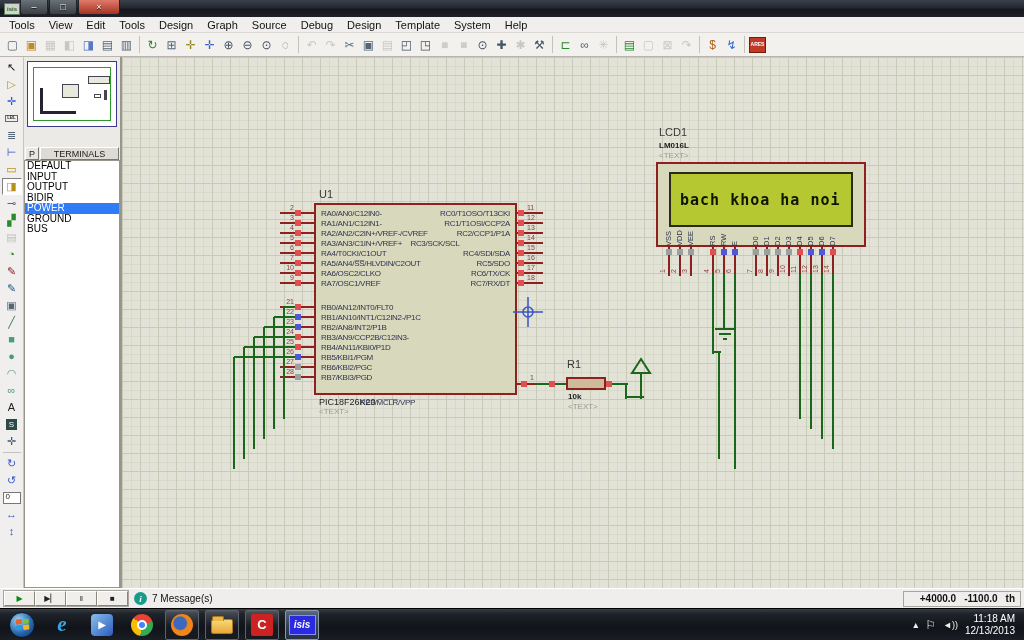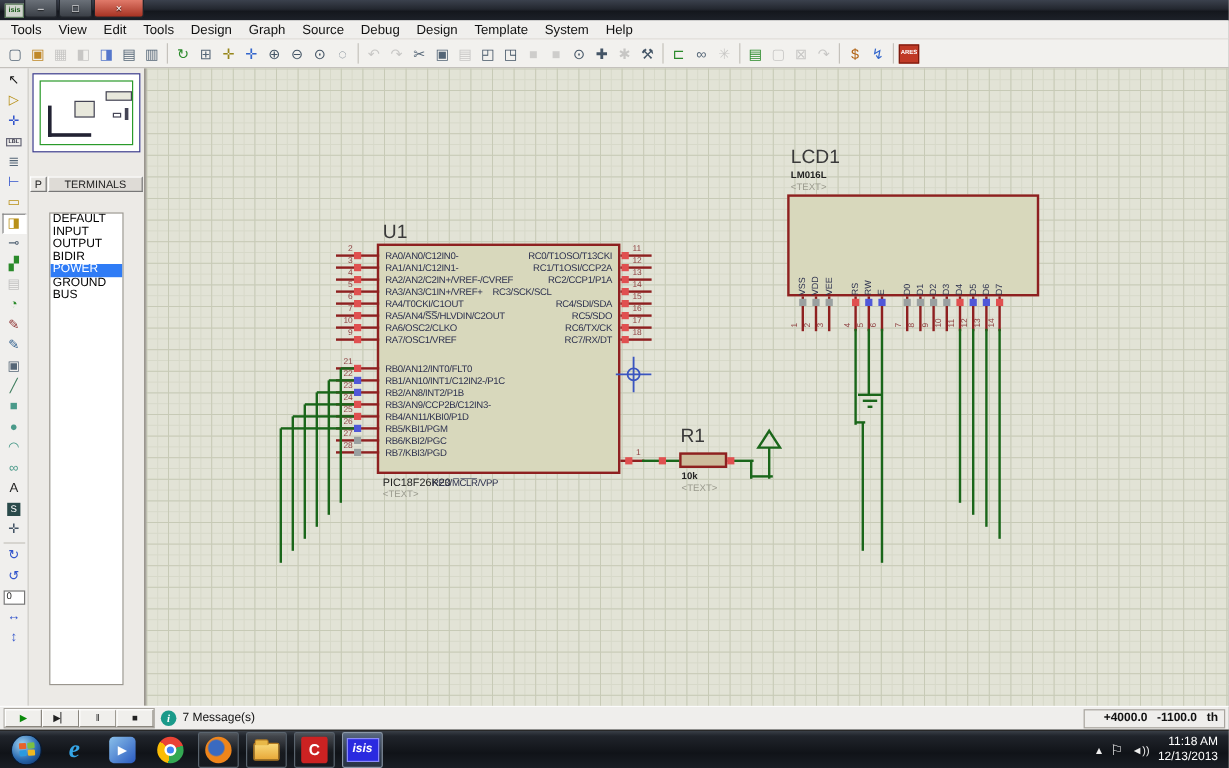--- a/index.html
+++ b/index.html
@@ -34,36 +34,36 @@
   .sbadge{width:11px;height:11px;background:#2a4a4a;color:#fff;font-size:8px;display:flex;align-items:center;justify-content:center}
   .sangle{width:18px;height:12px;background:#fff;border:1px solid #777;font-size:8px;padding-left:2px;color:#222}
   .ssep{width:18px;height:1px;background:#c5c2bc;margin:2px 0;flex:none}
   
   .panel{width:97px;background:#eceae6;display:flex;flex-direction:column;border-right:1px solid #9a968e}
   .preview{margin:4px 3px 0 3px;height:66px;background:#fff;border:1px solid #3a3a8a;padding:5px}
   .pvgreen{width:100%;height:100%;border:1px solid #2a9a2a;position:relative}
   .selhead{display:flex;margin-top:20px;height:13px;padding:0 1px;gap:1px}
   .pbtn{width:14px;font-size:9px;background:#e8e6e2;border:1px solid;border-color:#fff #777 #777 #fff;display:flex;align-items:center;justify-content:center;color:#222}
   .selhdr{flex:1;font-size:9px;display:flex;align-items:center;justify-content:center;background:#dedbd6;border:1px solid;border-color:#fff #777 #777 #fff;color:#222}
-  .sellist{flex:1;background:#fff;border:1px solid #9a968e;margin:17px;font-size:10px;overflow:hidden}
+  .sellist{flex:1;background:#fff;border:1px solid #9a968e;margin:0;font-size:10px;overflow:hidden}
   .selitem{height:10.5px;line-height:10.5px;padding-left:2px;color:#000;white-space:nowrap}
   .selitem.sel{background:var(--sel,#2f7cf6);color:#fff}
   
   .canvas{position:relative;flex:1;overflow:hidden;border-left:1px solid #9a968e;background-color:#e2e3d6;
     background-image:linear-gradient(#c7cab6 1px,transparent 1px),linear-gradient(90deg,#c7cab6 1px,transparent 1px),
       linear-gradient(#d7d9c9 1px,transparent 1px),linear-gradient(90deg,#d7d9c9 1px,transparent 1px);
     background-size:18px 18px,18px 18px,9px 9px,9px 9px}
   .wire{position:absolute;background:#1a661a}
   .stub{position:absolute;background:#8e2020}
   .sq{position:absolute;width:6px;height:6px}
   .pnum{position:absolute;font-size:7px;color:#8e4040;line-height:8px}
   .plbl{position:absolute;font-size:8px;color:#2f3350;white-space:nowrap;letter-spacing:-0.3px;line-height:9px}
   .chip{background:#d8d8bc;border:2px solid #8e2020}
   .res{position:absolute;width:40px;height:13px;background:#cdbc9c;border:2px solid #8e2020}
-  .ref{position:absolute;font-size:16px;color:#3a3a3a;line-height:12px}
+  .ref{position:absolute;font-size:11px;color:#3a3a3a;line-height:12px}
   .val{position:absolute;font-size:9px;color:#222;line-height:10px}
   .valb{position:absolute;font-size:8px;font-weight:bold;color:#222;line-height:9px}
   .ph{position:absolute;font-size:8px;color:#9a9a8e;line-height:9px}
   .lcdbody{position:absolute;background:#d8d8bc;border:2px solid #8e2020}
   .lcdscr{position:absolute;background:#b5c832;border:2px solid #2a2a1a;color:#0e1600;font-family:"DejaVu Sans Mono",monospace;font-weight:bold;font-size:15px;letter-spacing:1px;display:flex;align-items:center;padding-left:9px;white-space:pre}
   .vlbl{position:absolute;writing-mode:vertical-rl;transform:rotate(180deg);font-size:7.5px;color:#2f3350;width:11px;line-height:11px}
   .vnum{position:absolute;writing-mode:vertical-rl;transform:rotate(180deg);font-size:7px;color:#8e4040;width:10px;line-height:10px}
   
   .statusbar{height:20px;background:#efeeec;display:flex;align-items:center;padding:0 3px;gap:5px;border-top:1px solid #fff}
   .ctlbox{display:flex;border:1px solid #a8a49e}
@@ -340,20 +340,21 @@
         <div class="plbl" style="left:238px;top:212px;width:150px;text-align:right">RC6/TX/CK</div>
         <div class="sq" style="left:396px;top:213px;background:#e05050"></div>
         <div class="stub" style="left:395px;top:225px;width:26px;height:2px"></div>
         <div class="pnum" style="left:405px;top:217px">18</div>
         <div class="plbl" style="left:238px;top:222px;width:150px;text-align:right">RC7/RX/DT</div>
         <div class="sq" style="left:396px;top:223px;background:#e05050"></div>
         <div class="stub" style="left:395px;top:326px;width:20px;height:2px"></div>
         <div class="pnum" style="left:408px;top:317px">1</div>
         <div class="plbl" style="left:238px;top:341px;width:150px;text-align:left">RE3/M̅C̅L̅R̅/VPP</div>
         <div class="lcdbody" style="left:534px;top:105px;width:210px;height:85px"></div>
+        <div class="lcdscr" style="left:547px;top:115px;width:184px;height:55px">bach khoa ha noi</div>
         <div class="ref" style="left:537px;top:69px;">LCD1</div>
         <div class="valb" style="left:537px;top:84px;">LM016L</div>
         <div class="ph" style="left:537px;top:94px;">&lt;TEXT&gt;</div>
         <div class="stub" style="left:546px;top:190px;width:2px;height:29px"></div>
         <div class="vlbl" style="left:541px;top:155px;height:34px">VSS</div>
         <div class="vnum" style="left:536px;top:201px;height:15px">1</div>
         <div class="stub" style="left:557px;top:190px;width:2px;height:29px"></div>
         <div class="vlbl" style="left:552px;top:155px;height:34px">VDD</div>
         <div class="vnum" style="left:547px;top:201px;height:15px">2</div>
         <div class="stub" style="left:568px;top:190px;width:2px;height:29px"></div>

